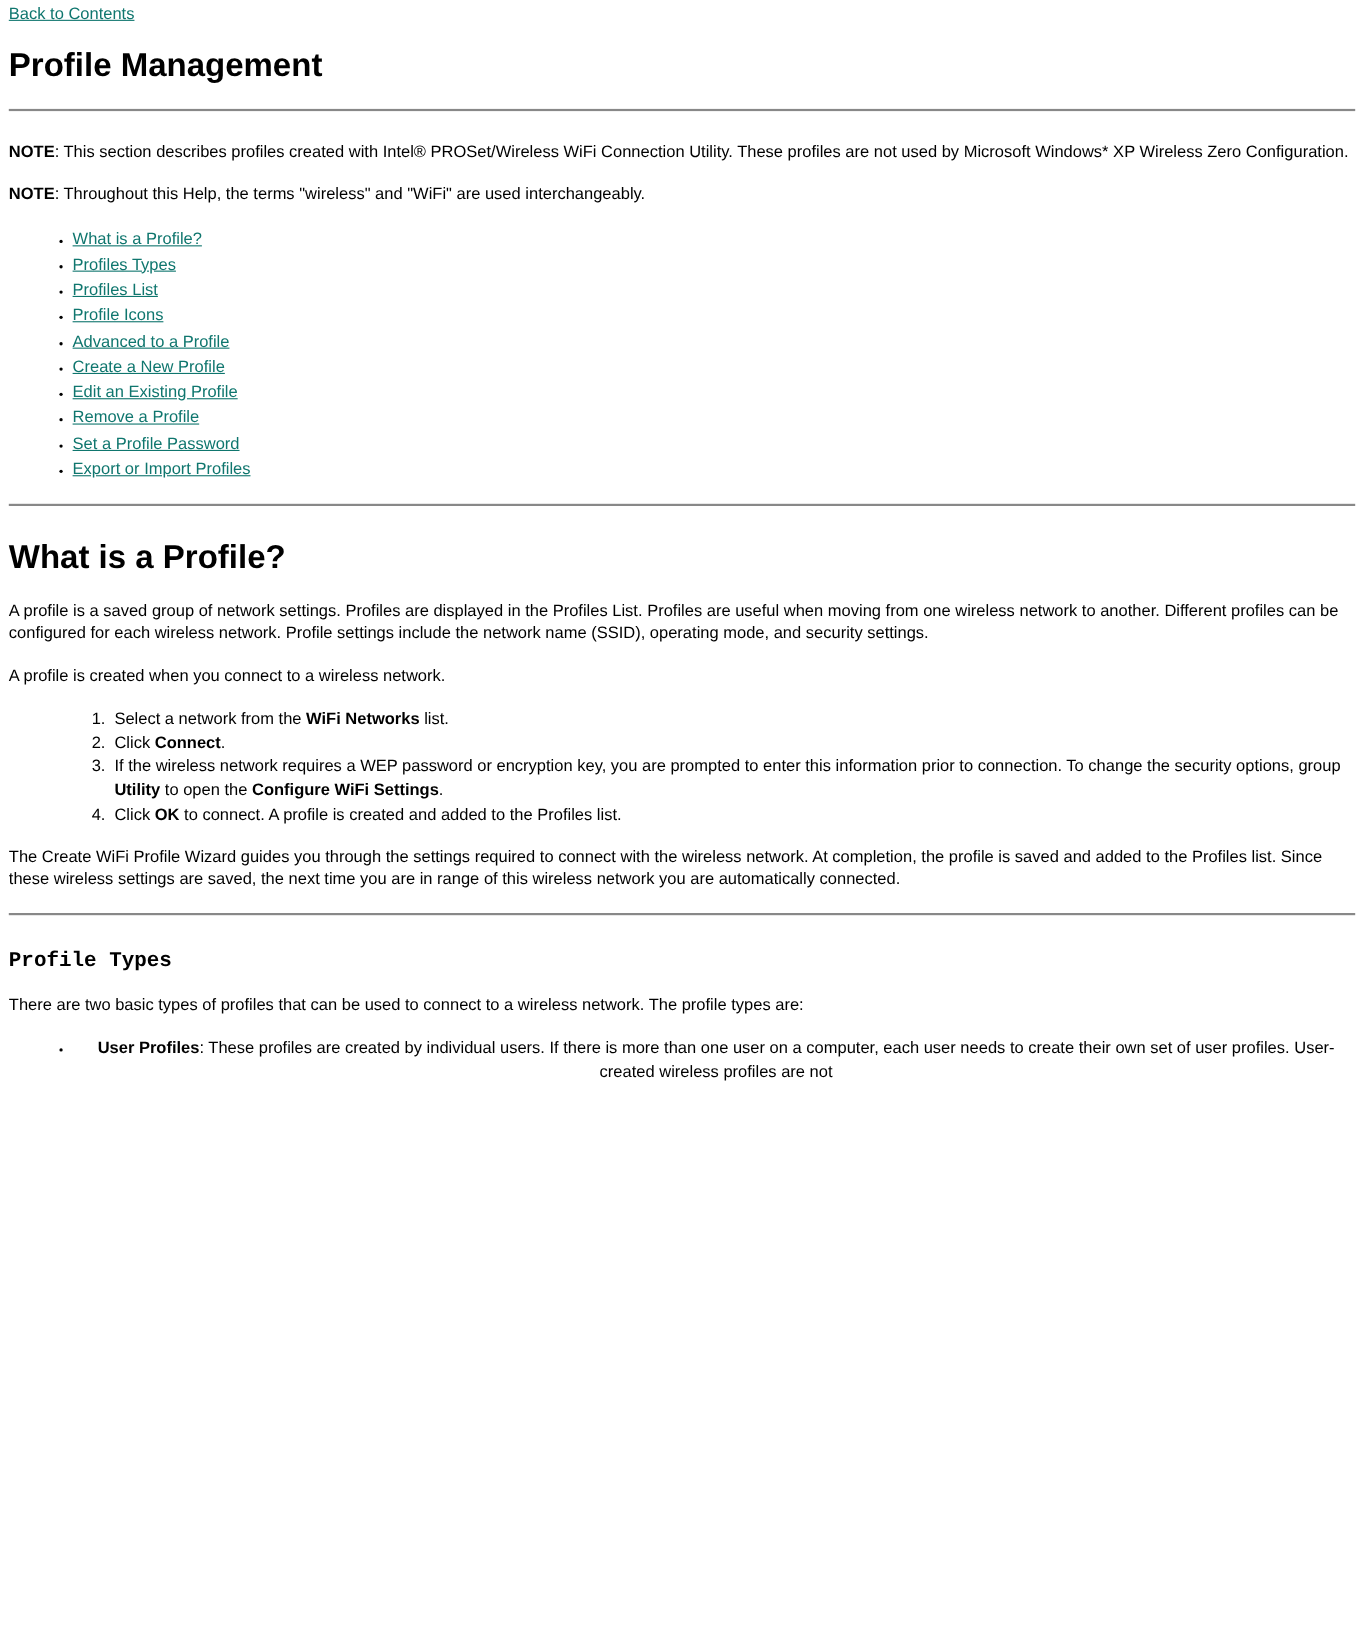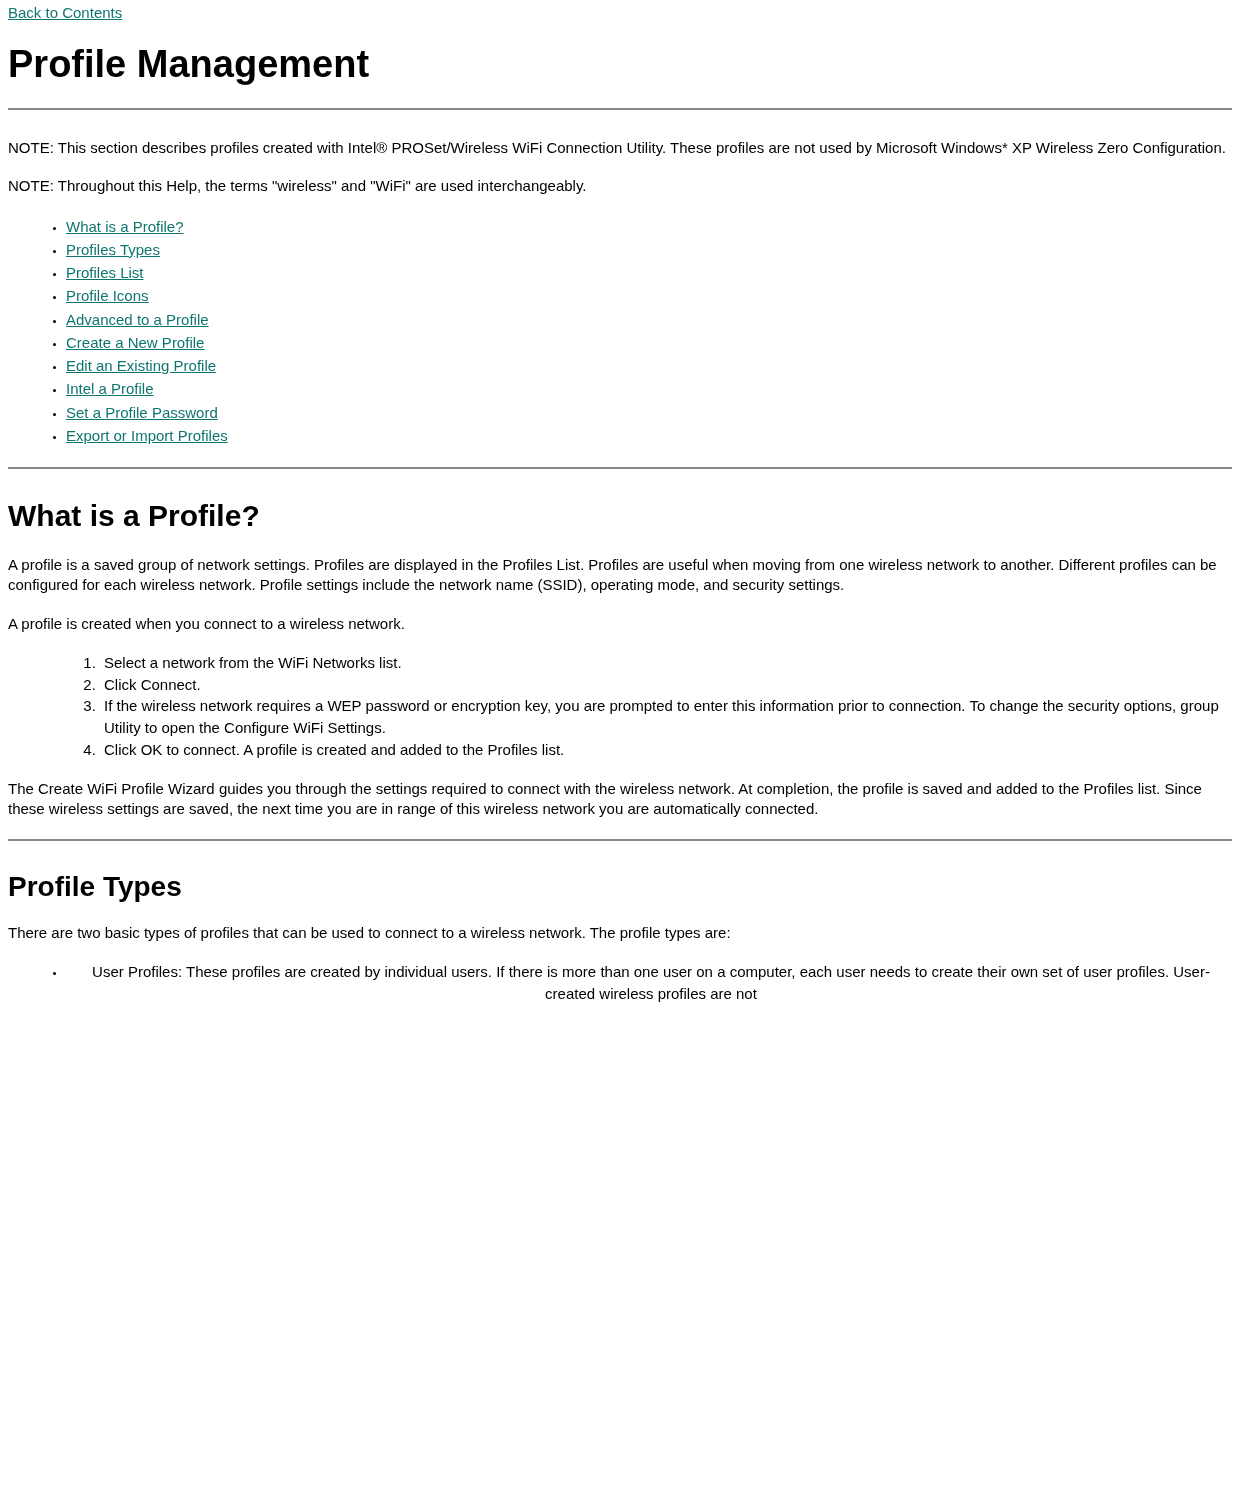--- a/index.html
+++ b/index.html
@@ -9,33 +9,34 @@
     margin: 0;
     padding: 4px 8px 8px 8px;
     width: 1224px;
     background: #fff;
   }
   a {
     color: #0f766e;
     text-decoration: underline;
   }
   h1 {
-    font-size: 38px;
+    font-size: 30px;
     font-weight: bold;
     margin: 22px 0 22px 0;
   }
   h2.big {
     font-size: 30px;
     font-weight: bold;
     margin: 30px 0 22px 0;
   }
   h2.med {
-    font-size: 28px;
+    font-size: 19px;
     font-weight: bold;
     margin: 30px 0 20px 0;
+    font-family: Liberation Mono, monospace;
   }
   hr {
     border: none;
     border-top: 2px solid #888;
     margin: 20px 0 28px 0;
   }
   p {
     margin: 18px 0;
     line-height: 1.35;
   }
@@ -66,21 +67,21 @@
   }
   ul.bul li {
     list-style-type: disc;
     line-height: 1.45;
     padding-left: 4px;
     text-align: center;
   }
   ul.bul li::marker {
     font-size: 10px;
   }
-  .b { font-weight: normal; }
+  .b { font-weight: bold; }
 </style>
 </head>
 <body>
 
 
 
 <a href="#">Back to Contents</a>
 
 <h1>Profile Management</h1>
 
@@ -91,21 +92,21 @@
 <p><span class="b">NOTE</span><span>: Throughout this Help, the terms "wireless" and "WiFi" are used interchangeably.</span></p>
 
 <ul class="toc">
   <li><a href="#">What is a Profile?</a></li>
   <li><a href="#">Profiles Types</a></li>
   <li><a href="#">Profiles List</a></li>
   <li><a href="#">Profile Icons</a></li>
   <li><a href="#">Advanced to a Profile</a></li>
   <li><a href="#">Create a New Profile</a></li>
   <li><a href="#">Edit an Existing Profile</a></li>
-  <li><a href="#">Intel a Profile</a></li>
+  <li><a href="#">Remove a Profile</a></li>
   <li><a href="#">Set a Profile Password</a></li>
   <li><a href="#">Export or Import Profiles</a></li>
 </ul>
 
 <hr>
 
 <h2 class="big">What is a Profile?</h2>
 
 <p>A profile is a saved group of network settings. Profiles are displayed in the Profiles List. Profiles are useful when moving from one wireless network to another. Different profiles can be configured for each wireless network. Profile settings include the network name (SSID), operating mode, and security settings.</p>
 

